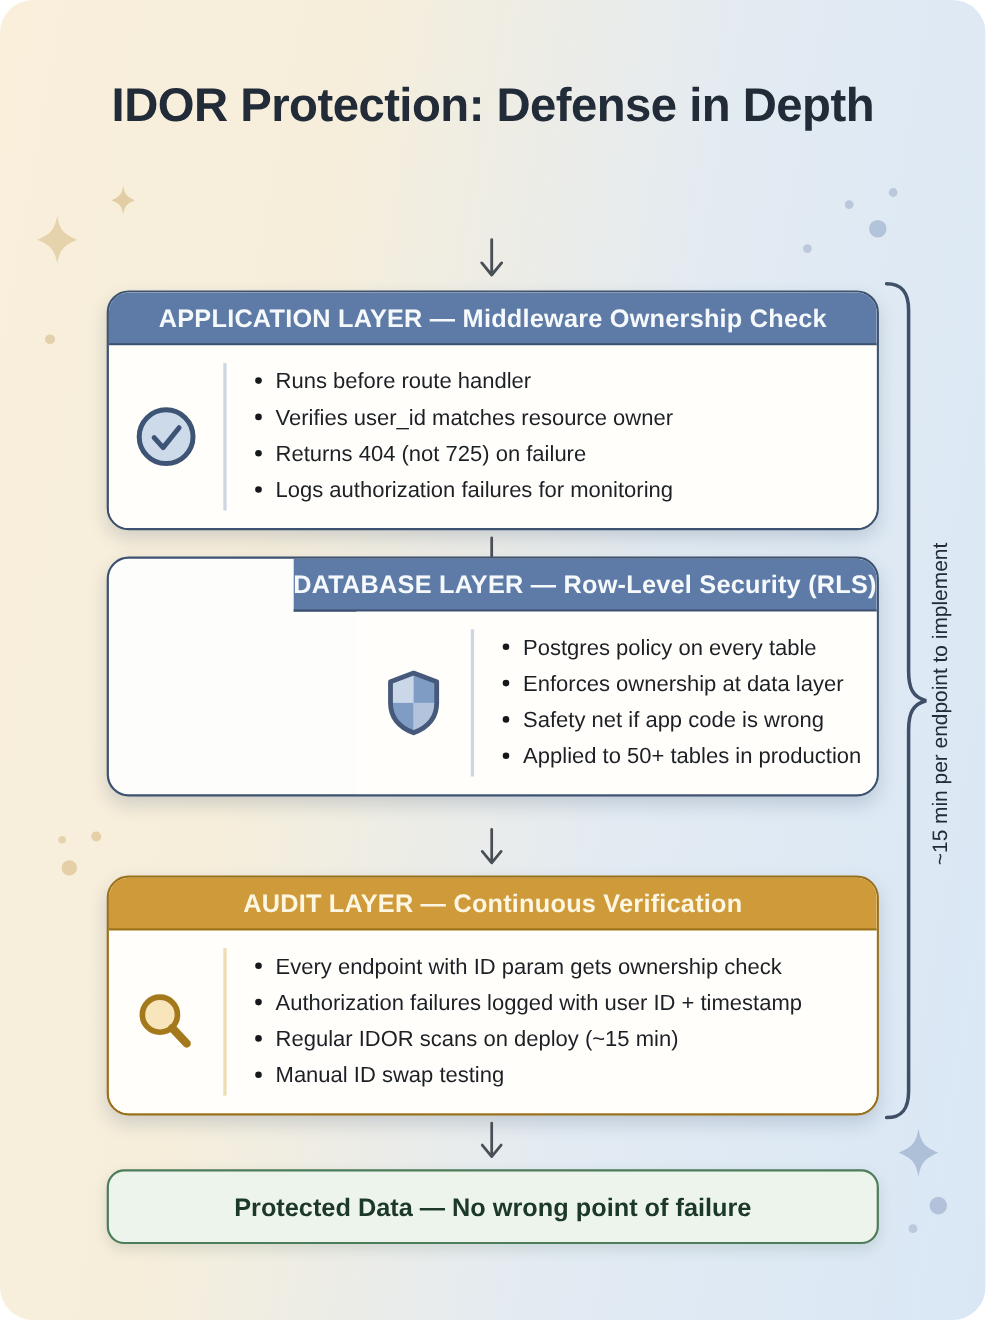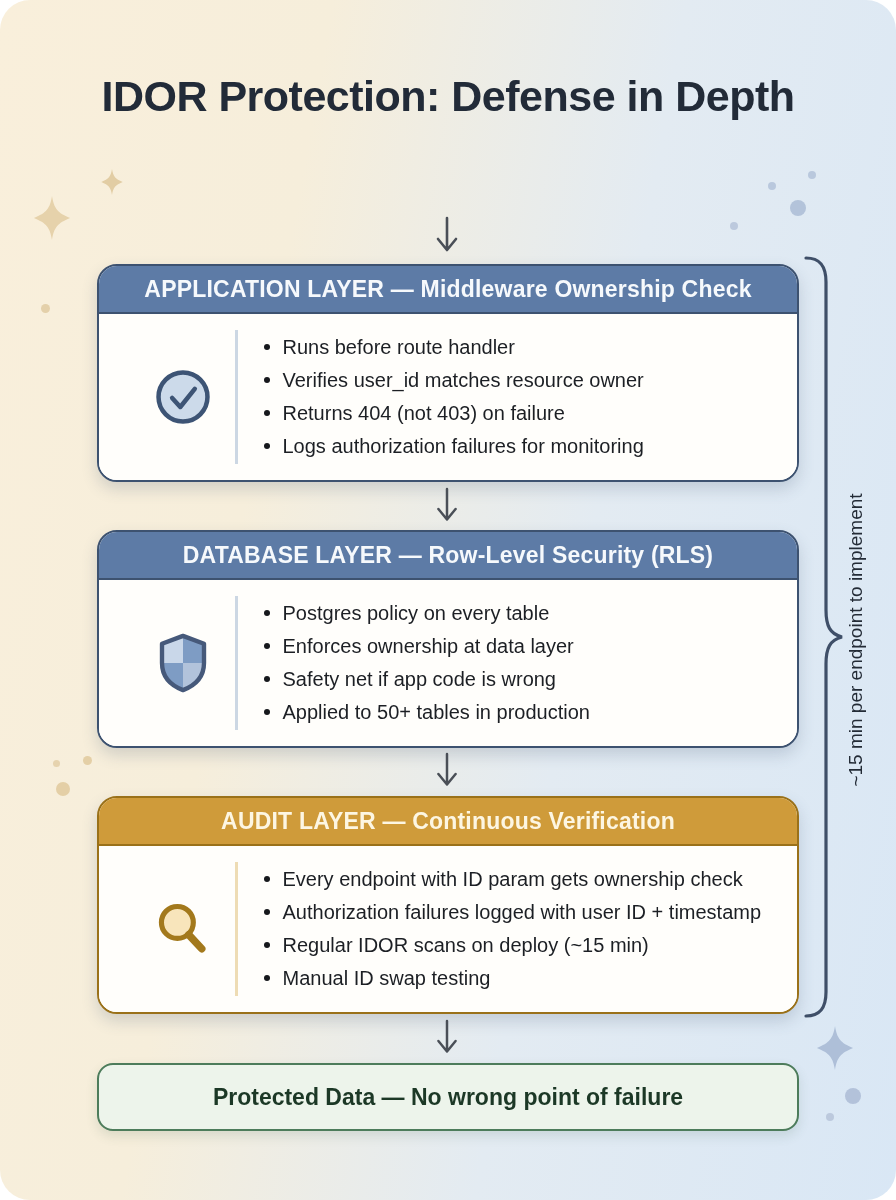--- a/index.html
+++ b/index.html
@@ -37,21 +37,21 @@
   .card-blue { border: 2.5px solid #3d5270; }
   .card-gold { border: 2.5px solid #9a7119; }
 
   .layer-header {
     height: 48px; flex: 0 0 48px; display: flex; align-items: center; justify-content: center;
     font-size: 23px; font-weight: 700; letter-spacing: 0.2px;
   }
   .card-blue .layer-header { background: #5d7ba6; color: #f6f9fc; border-bottom: 2.5px solid #3d5270; }
   .card-gold .layer-header { background: #cf9b3a; color: #fdf6e2; border-bottom: 2.5px solid #9a7119; }
 
-  .layer-body { flex: 1; display: flex; align-items: center; background: #fffefb; padding-left: 32px; }
+  .layer-body { flex: 1; display: flex; align-items: center; background: #fffefb; }
   .icon-cell { flex: 0 0 104px; display: flex; align-items: center; justify-content: center; }
   .v-divider { width: 2.5px; align-self: stretch; margin: 16px 0; }
   .card-blue .v-divider { background: #ccd7e3; }
   .card-gold .v-divider { background: #eedcb4; }
 
   .bullet-list { list-style: none; padding: 0 14px 0 26px; }
   .bullet { display: flex; align-items: baseline; font-size: 20px; line-height: 33px; color: #1c1f24; white-space: nowrap; }
   .bullet .bdot { flex: 0 0 auto; width: 6px; height: 6px; border-radius: 50%; background: #16181c; margin-right: 13px; position: relative; top: -4px; }
 
   .result-box {
@@ -116,35 +116,35 @@
         <li class="bullet">
             <span class="bdot"></span>
             <span>Runs before route handler</span>
           </li>
         <li class="bullet">
             <span class="bdot"></span>
             <span>Verifies user_id matches resource owner</span>
           </li>
         <li class="bullet">
             <span class="bdot"></span>
-            <span>Returns 404 (not 403) on failure</span>
+            <span>Returns 404 (not 725) on failure</span>
           </li>
         <li class="bullet">
             <span class="bdot"></span>
             <span>Logs authorization failures for monitoring</span>
           </li>
       </ul>
     </div>
   </section>
 
   <svg class="flow-arrow" style="top:487px;" width="24" height="42" viewBox="0 0 24 44">
       <path d="M12 2 V32 M3 23 L12 34 L21 23" stroke="#4a4f57" stroke-width="2.6" fill="none" stroke-linecap="round" stroke-linejoin="round"></path>
     </svg>
 
-  <section class="layer-card card-blue" style="top:530px;">
+  <section class="layer-card card-blue" style="top:506px;align-items:flex-end;">
     <div class="layer-header">DATABASE LAYER — Row-Level Security (RLS)</div>
     <div class="layer-body">
       <div class="icon-cell">
         <svg width="56" height="62" viewBox="0 0 64 70">
           <defs>
               <clipPath id="shieldClip">
                 <path d="M32 4 L56 13 V35 C56 52 45 61 32 66 C19 61 8 52 8 35 V13 Z"></path>
               </clipPath>
             </defs>
           <path d="M32 4 L56 13 V35 C56 52 45 61 32 66 C19 61 8 52 8 35 V13 Z" fill="#c9d7e9"></path>

